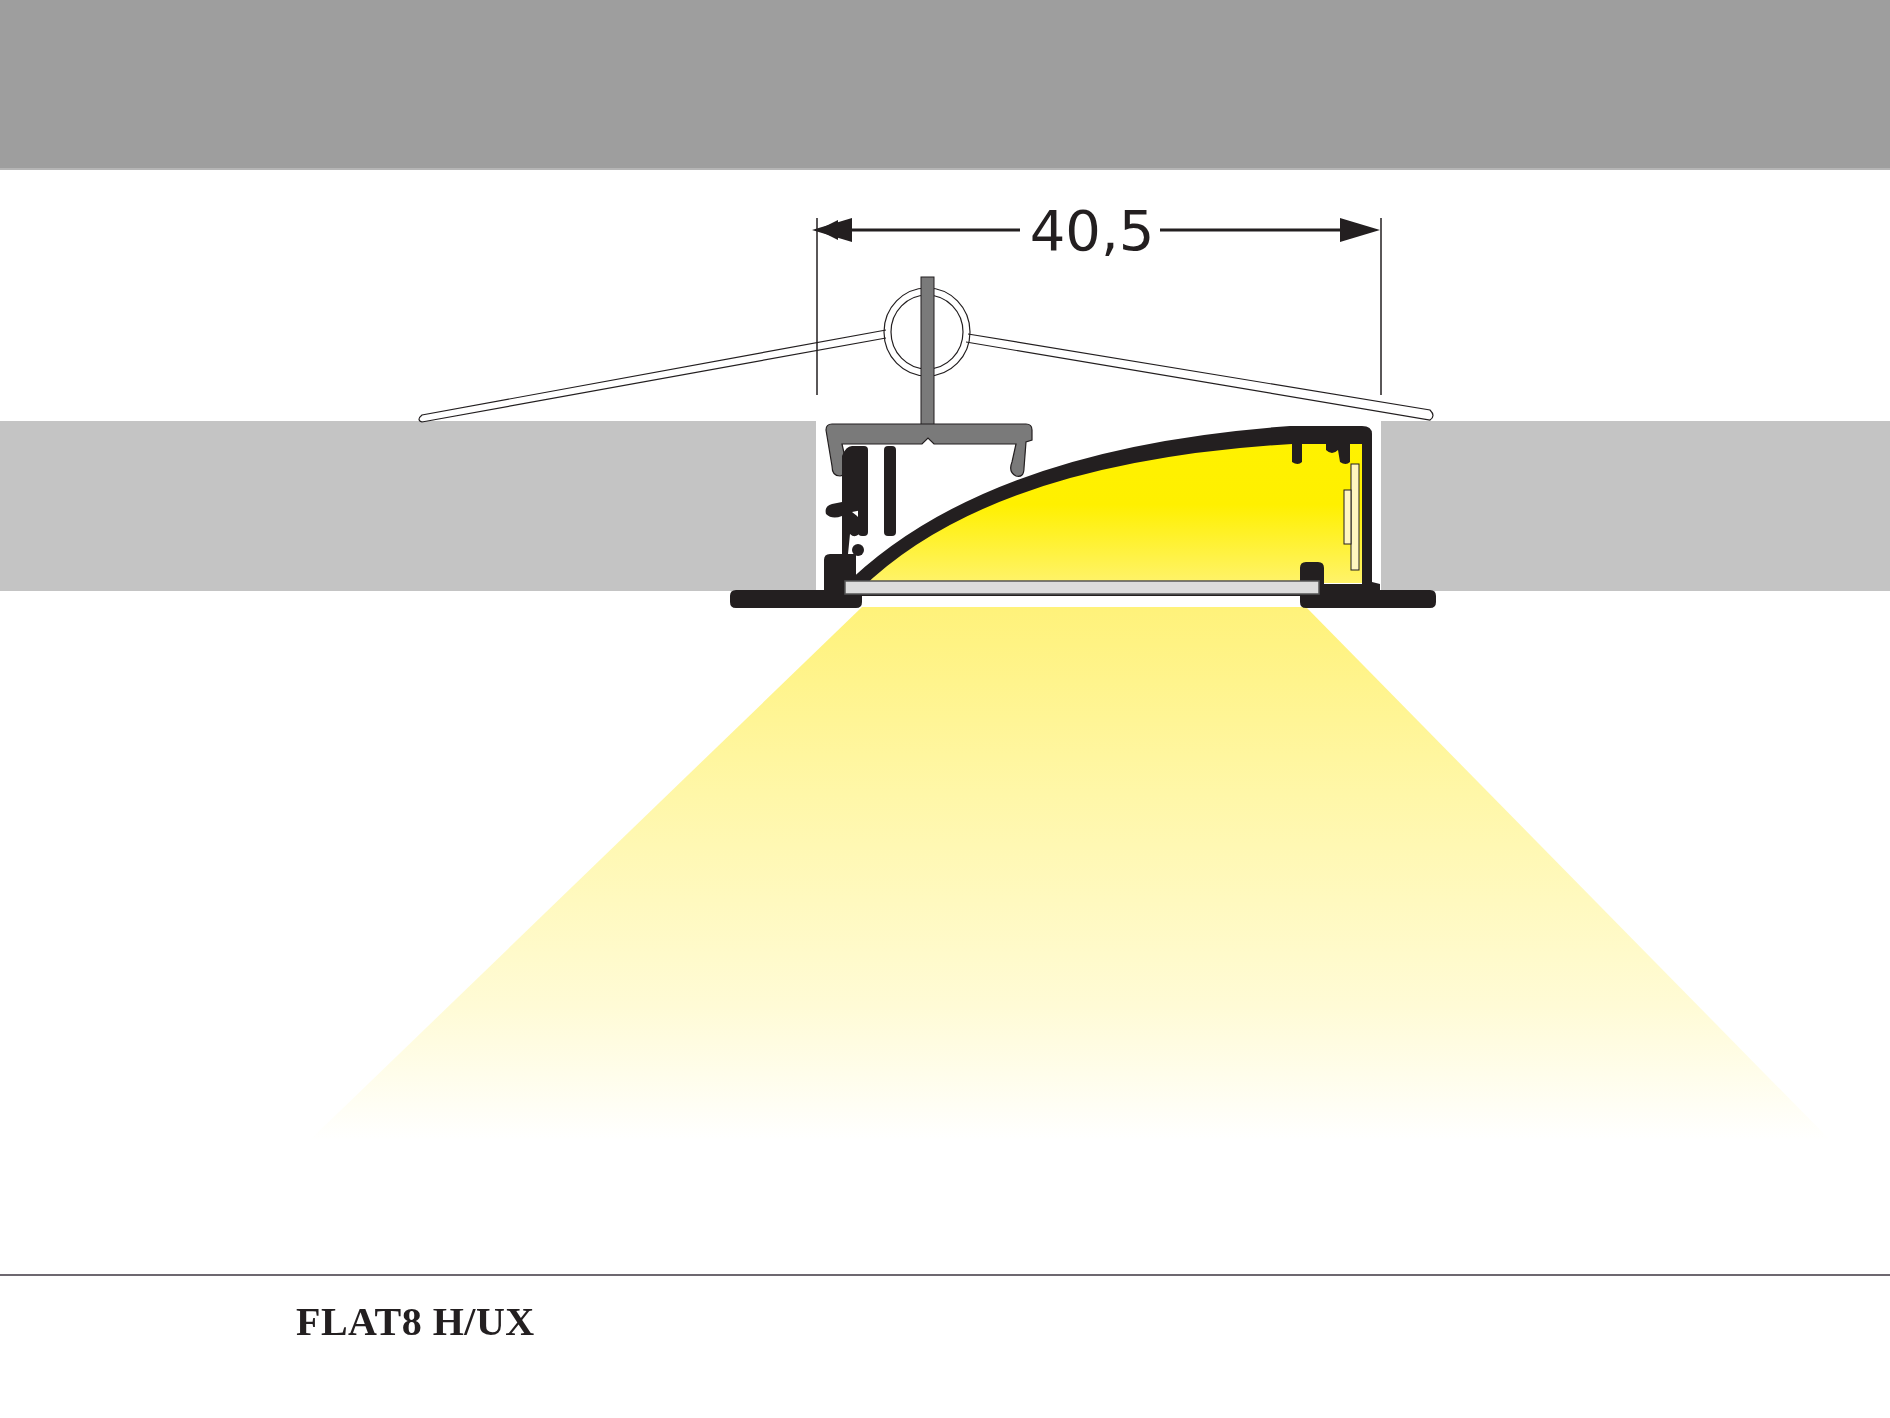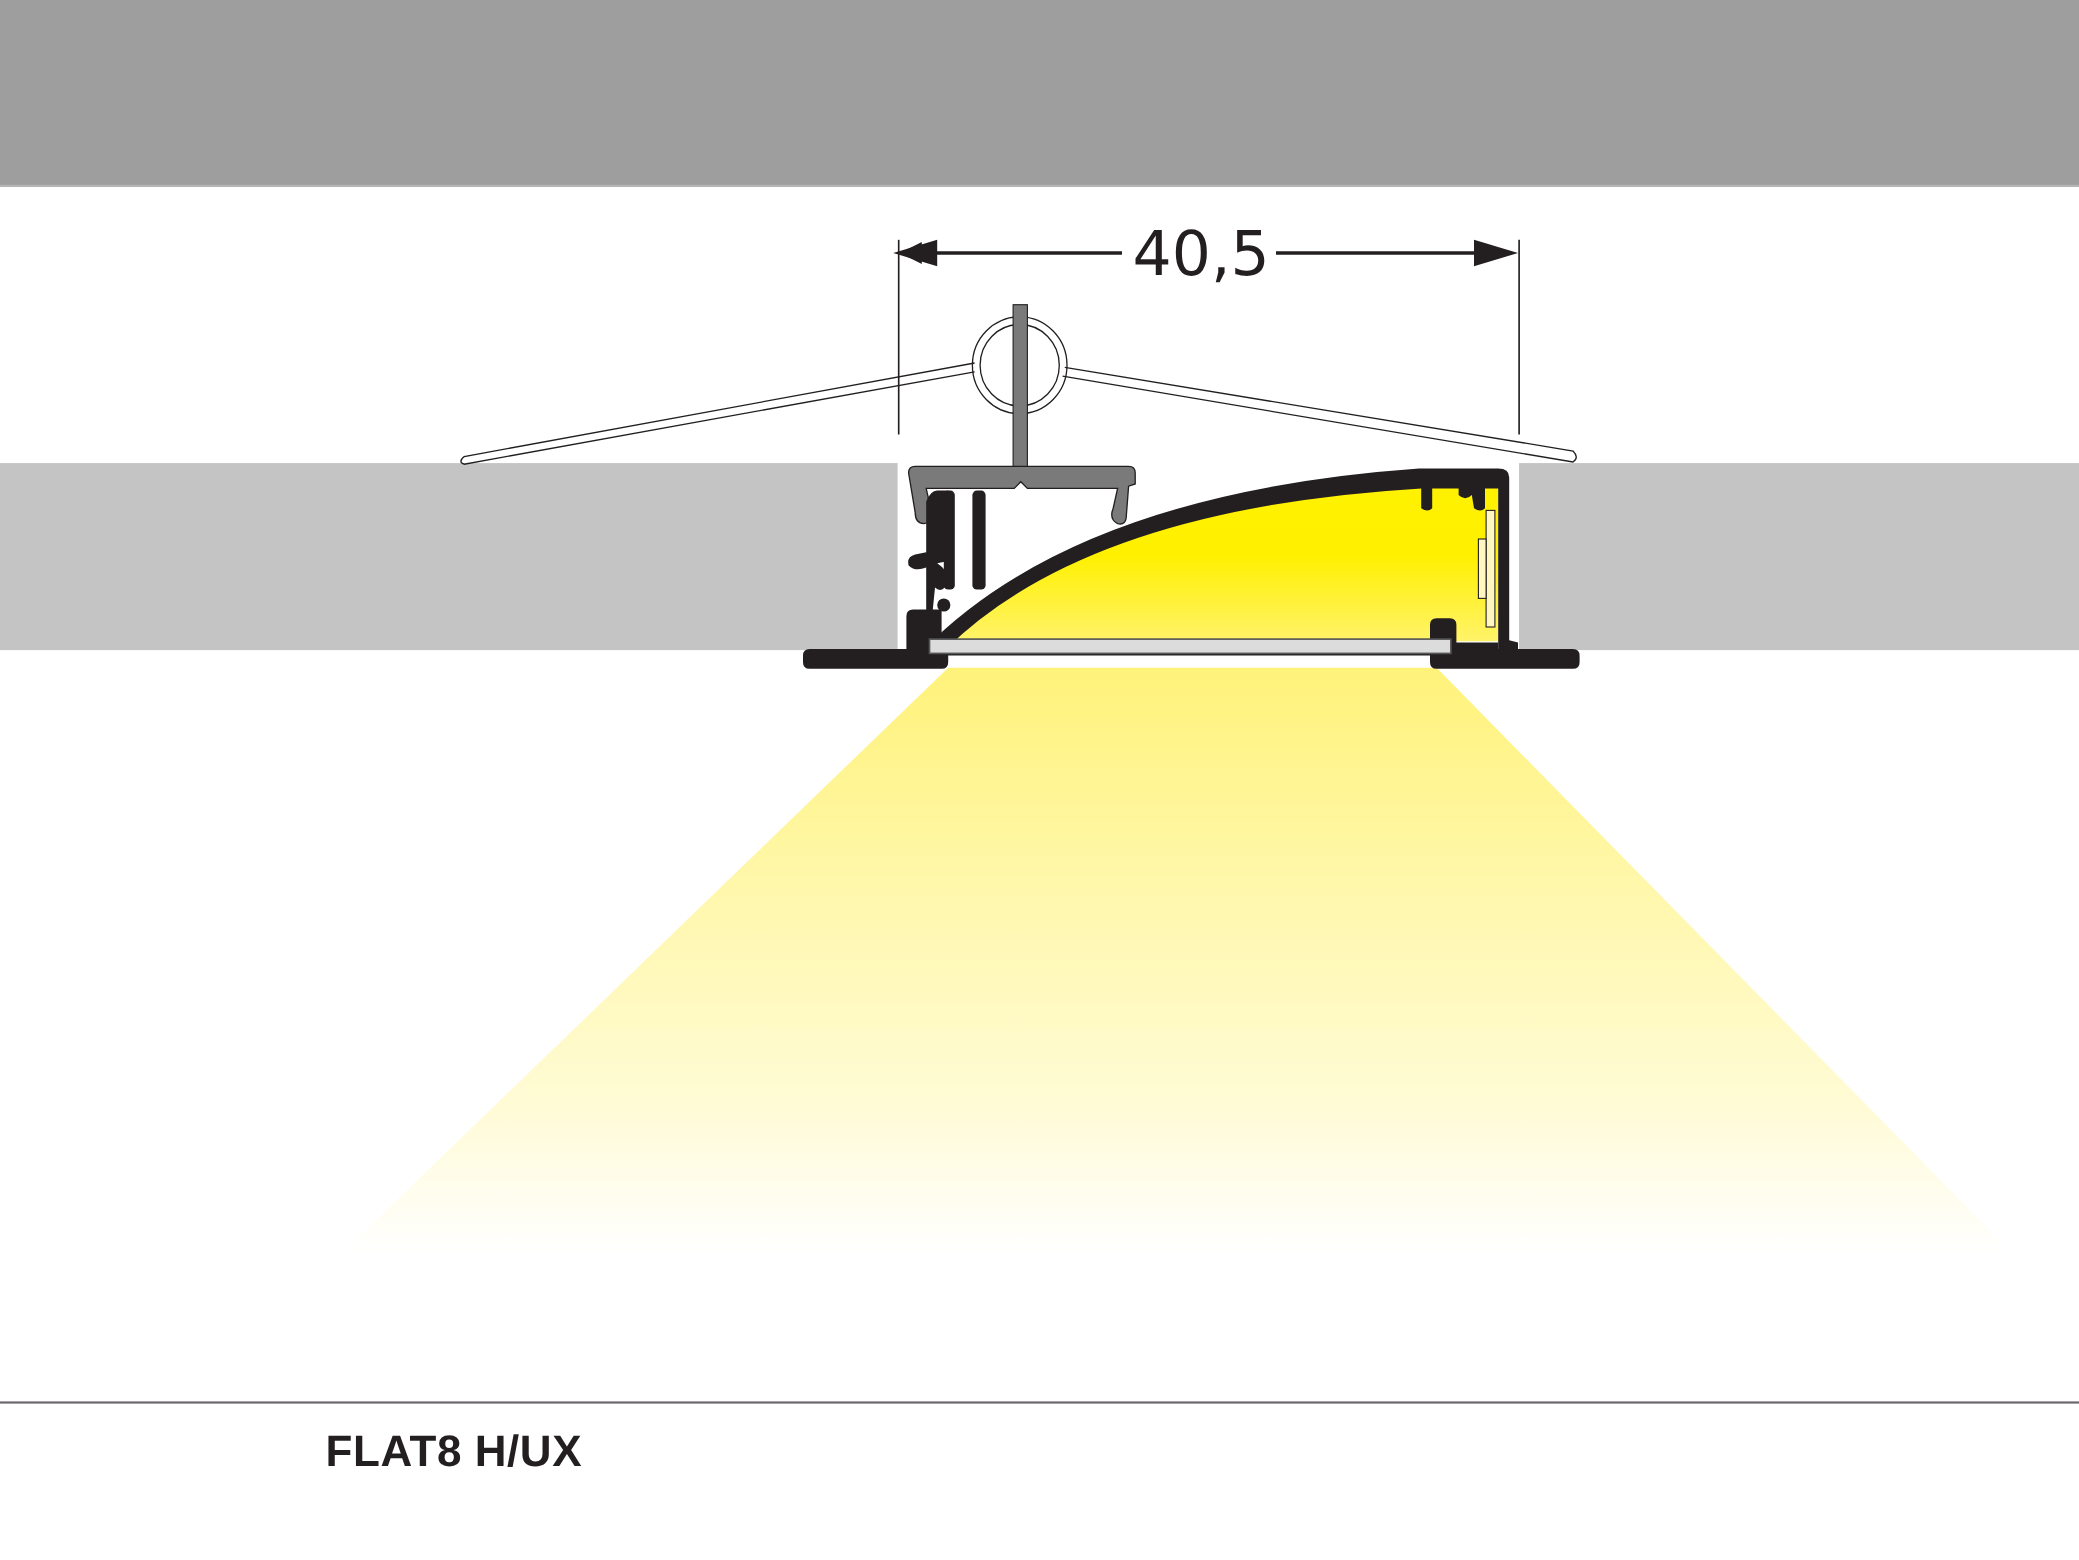--- a/index.html
+++ b/index.html
@@ -1,20 +1,20 @@
 <!DOCTYPE html>
 <html><head>
   <meta charset="utf-8">
   <style>
     html, body { margin: 0; padding: 0; background: #ffffff; }
     body { width: 1890px; height: 1418px; position: relative; overflow: hidden; font-family: "DejaVu Sans", sans-serif; }
     #diagram { position: absolute; left: 0; top: 0; width: 1890px; height: 1418px; }
     .dim-text { font-family: "DejaVu Sans", sans-serif; font-size: 56px; fill: #231f20; }
     .footer-rule { position: absolute; left: 0; top: 1274px; width: 1890px; height: 2px; background: #6d6870; }
-    .product-name { position: absolute; left: 296px; top: 1298px; font-family: Liberation Sans, sans-serif; font-weight: bold; font-size: 40px; color: #231f20; letter-spacing: 0.5px; }
+    .product-name { position: absolute; left: 296px; top: 1298px; font-family: Liberation Serif, serif; font-weight: bold; font-size: 40px; color: #231f20; letter-spacing: 0.5px; }
   </style>
 </head>
 <body>
 
 <svg id="diagram" viewBox="0 0 1890 1418" xmlns="http://www.w3.org/2000/svg">
   <defs>
     <linearGradient id="innerLight" x1="0" y1="0" x2="0" y2="1">
       <stop offset="0" stop-color="#fff200"></stop>
       <stop offset="0.45" stop-color="#fff000"></stop>
       <stop offset="1" stop-color="#fff36a"></stop>

